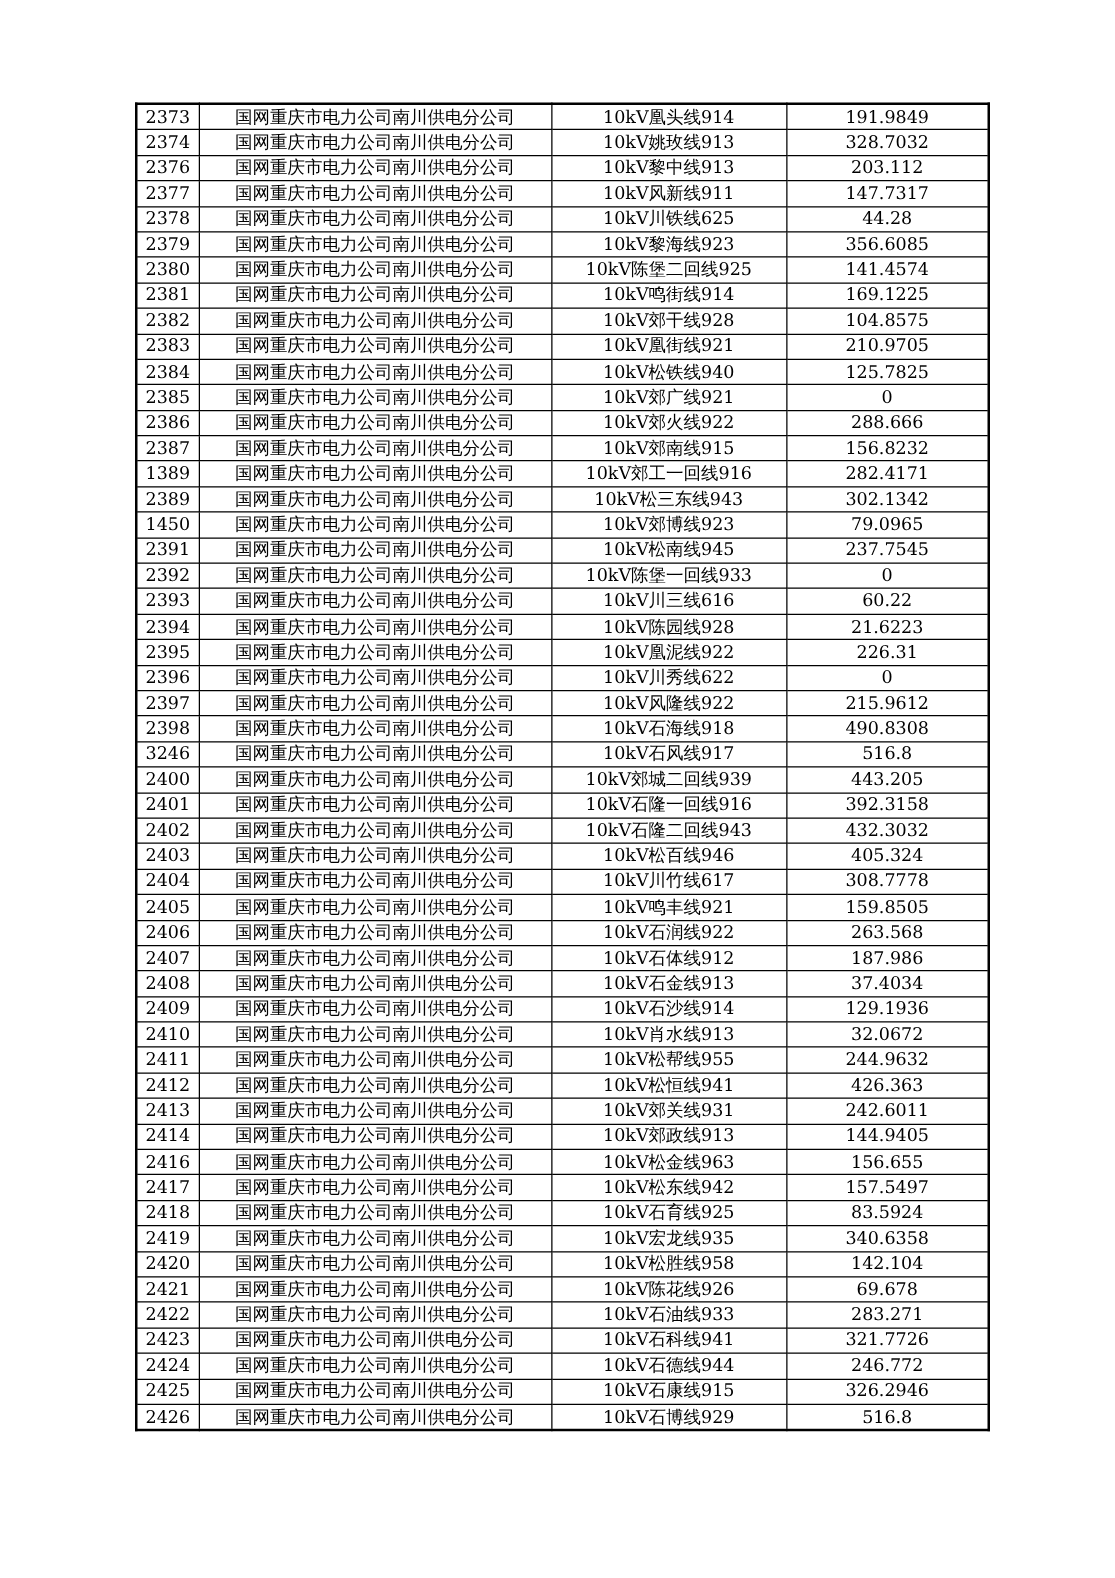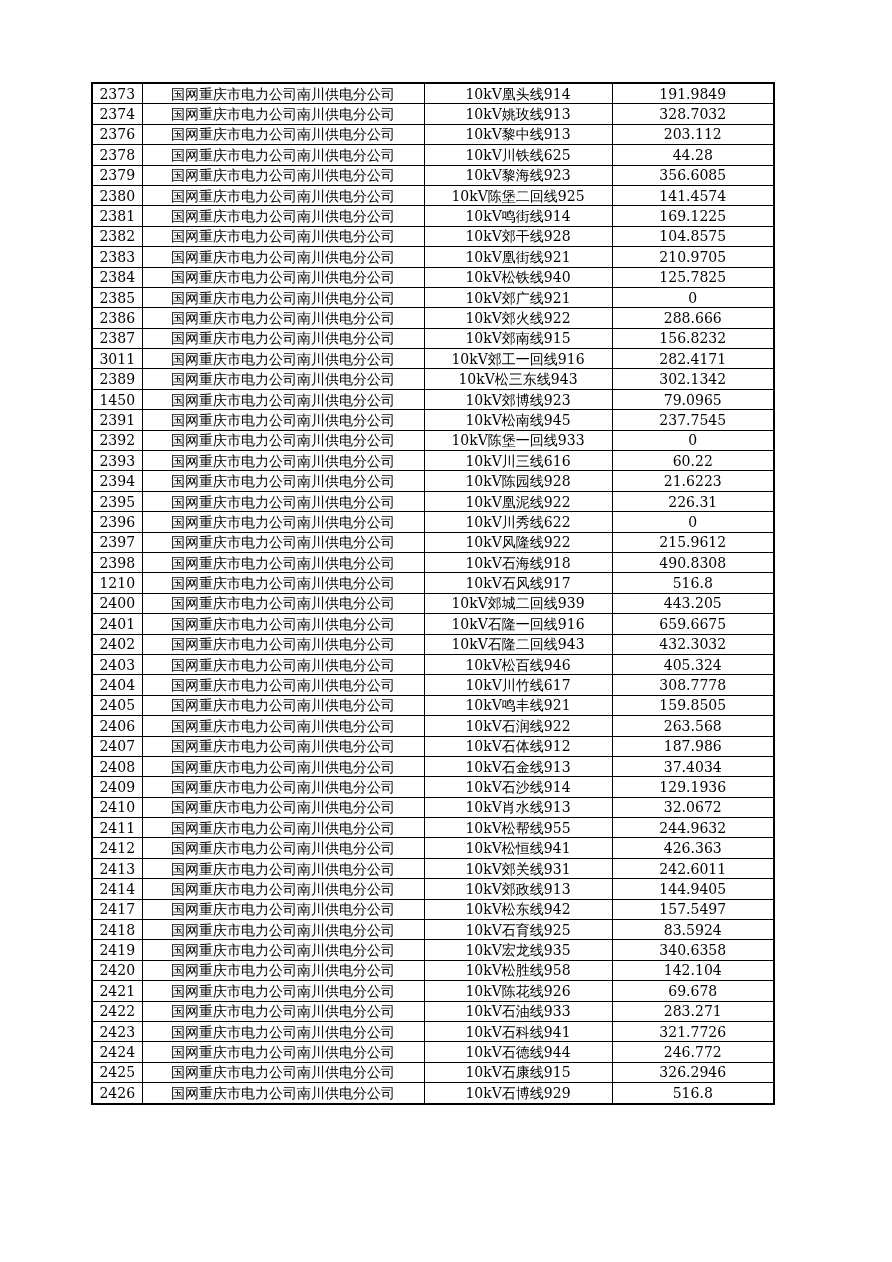--- a/index.html
+++ b/index.html
@@ -15,21 +15,21 @@
   }
   .page {
     position: relative;
     width: 892px;
     height: 1262px;
     background: #ffffff;
     overflow: hidden;
   }
   table.data-table {
     position: absolute;
-    left: 91px;
+    left: 108px;
     top: 82px;
     width: 682px;
     border-collapse: collapse;
     table-layout: fixed;
     border: 2px solid #000000;
   }
   table.data-table td {
     border: 1px solid #000000;
     text-align: center;
     vertical-align: middle;
@@ -69,20 +69,26 @@
           <td>10kV姚玫线913</td>
           <td>328.7032</td>
         </tr>
         <tr>
           <td>2376</td>
           <td>国网重庆市电力公司南川供电分公司</td>
           <td>10kV黎中线913</td>
           <td>203.112</td>
         </tr>
         <tr>
+          <td>2377</td>
+          <td>国网重庆市电力公司南川供电分公司</td>
+          <td>10kV风新线911</td>
+          <td>147.7317</td>
+        </tr>
+        <tr>
           <td>2378</td>
           <td>国网重庆市电力公司南川供电分公司</td>
           <td>10kV川铁线625</td>
           <td>44.28</td>
         </tr>
         <tr>
           <td>2379</td>
           <td>国网重庆市电力公司南川供电分公司</td>
           <td>10kV黎海线923</td>
           <td>356.6085</td>
@@ -129,21 +135,21 @@
           <td>10kV郊火线922</td>
           <td>288.666</td>
         </tr>
         <tr>
           <td>2387</td>
           <td>国网重庆市电力公司南川供电分公司</td>
           <td>10kV郊南线915</td>
           <td>156.8232</td>
         </tr>
         <tr>
-          <td>3011</td>
+          <td>1389</td>
           <td>国网重庆市电力公司南川供电分公司</td>
           <td>10kV郊工一回线916</td>
           <td>282.4171</td>
         </tr>
         <tr>
           <td>2389</td>
           <td>国网重庆市电力公司南川供电分公司</td>
           <td>10kV松三东线943</td>
           <td>302.1342</td>
         </tr>
@@ -195,36 +201,36 @@
           <td>10kV风隆线922</td>
           <td>215.9612</td>
         </tr>
         <tr>
           <td>2398</td>
           <td>国网重庆市电力公司南川供电分公司</td>
           <td>10kV石海线918</td>
           <td>490.8308</td>
         </tr>
         <tr>
-          <td>1210</td>
+          <td>3246</td>
           <td>国网重庆市电力公司南川供电分公司</td>
           <td>10kV石风线917</td>
           <td>516.8</td>
         </tr>
         <tr>
           <td>2400</td>
           <td>国网重庆市电力公司南川供电分公司</td>
           <td>10kV郊城二回线939</td>
           <td>443.205</td>
         </tr>
         <tr>
           <td>2401</td>
           <td>国网重庆市电力公司南川供电分公司</td>
           <td>10kV石隆一回线916</td>
-          <td>659.6675</td>
+          <td>392.3158</td>
         </tr>
         <tr>
           <td>2402</td>
           <td>国网重庆市电力公司南川供电分公司</td>
           <td>10kV石隆二回线943</td>
           <td>432.3032</td>
         </tr>
         <tr>
           <td>2403</td>
           <td>国网重庆市电力公司南川供电分公司</td>
@@ -289,20 +295,26 @@
           <td>2413</td>
           <td>国网重庆市电力公司南川供电分公司</td>
           <td>10kV郊关线931</td>
           <td>242.6011</td>
         </tr>
         <tr>
           <td>2414</td>
           <td>国网重庆市电力公司南川供电分公司</td>
           <td>10kV郊政线913</td>
           <td>144.9405</td>
+        </tr>
+        <tr>
+          <td>2416</td>
+          <td>国网重庆市电力公司南川供电分公司</td>
+          <td>10kV松金线963</td>
+          <td>156.655</td>
         </tr>
         <tr>
           <td>2417</td>
           <td>国网重庆市电力公司南川供电分公司</td>
           <td>10kV松东线942</td>
           <td>157.5497</td>
         </tr>
         <tr>
           <td>2418</td>
           <td>国网重庆市电力公司南川供电分公司</td>

